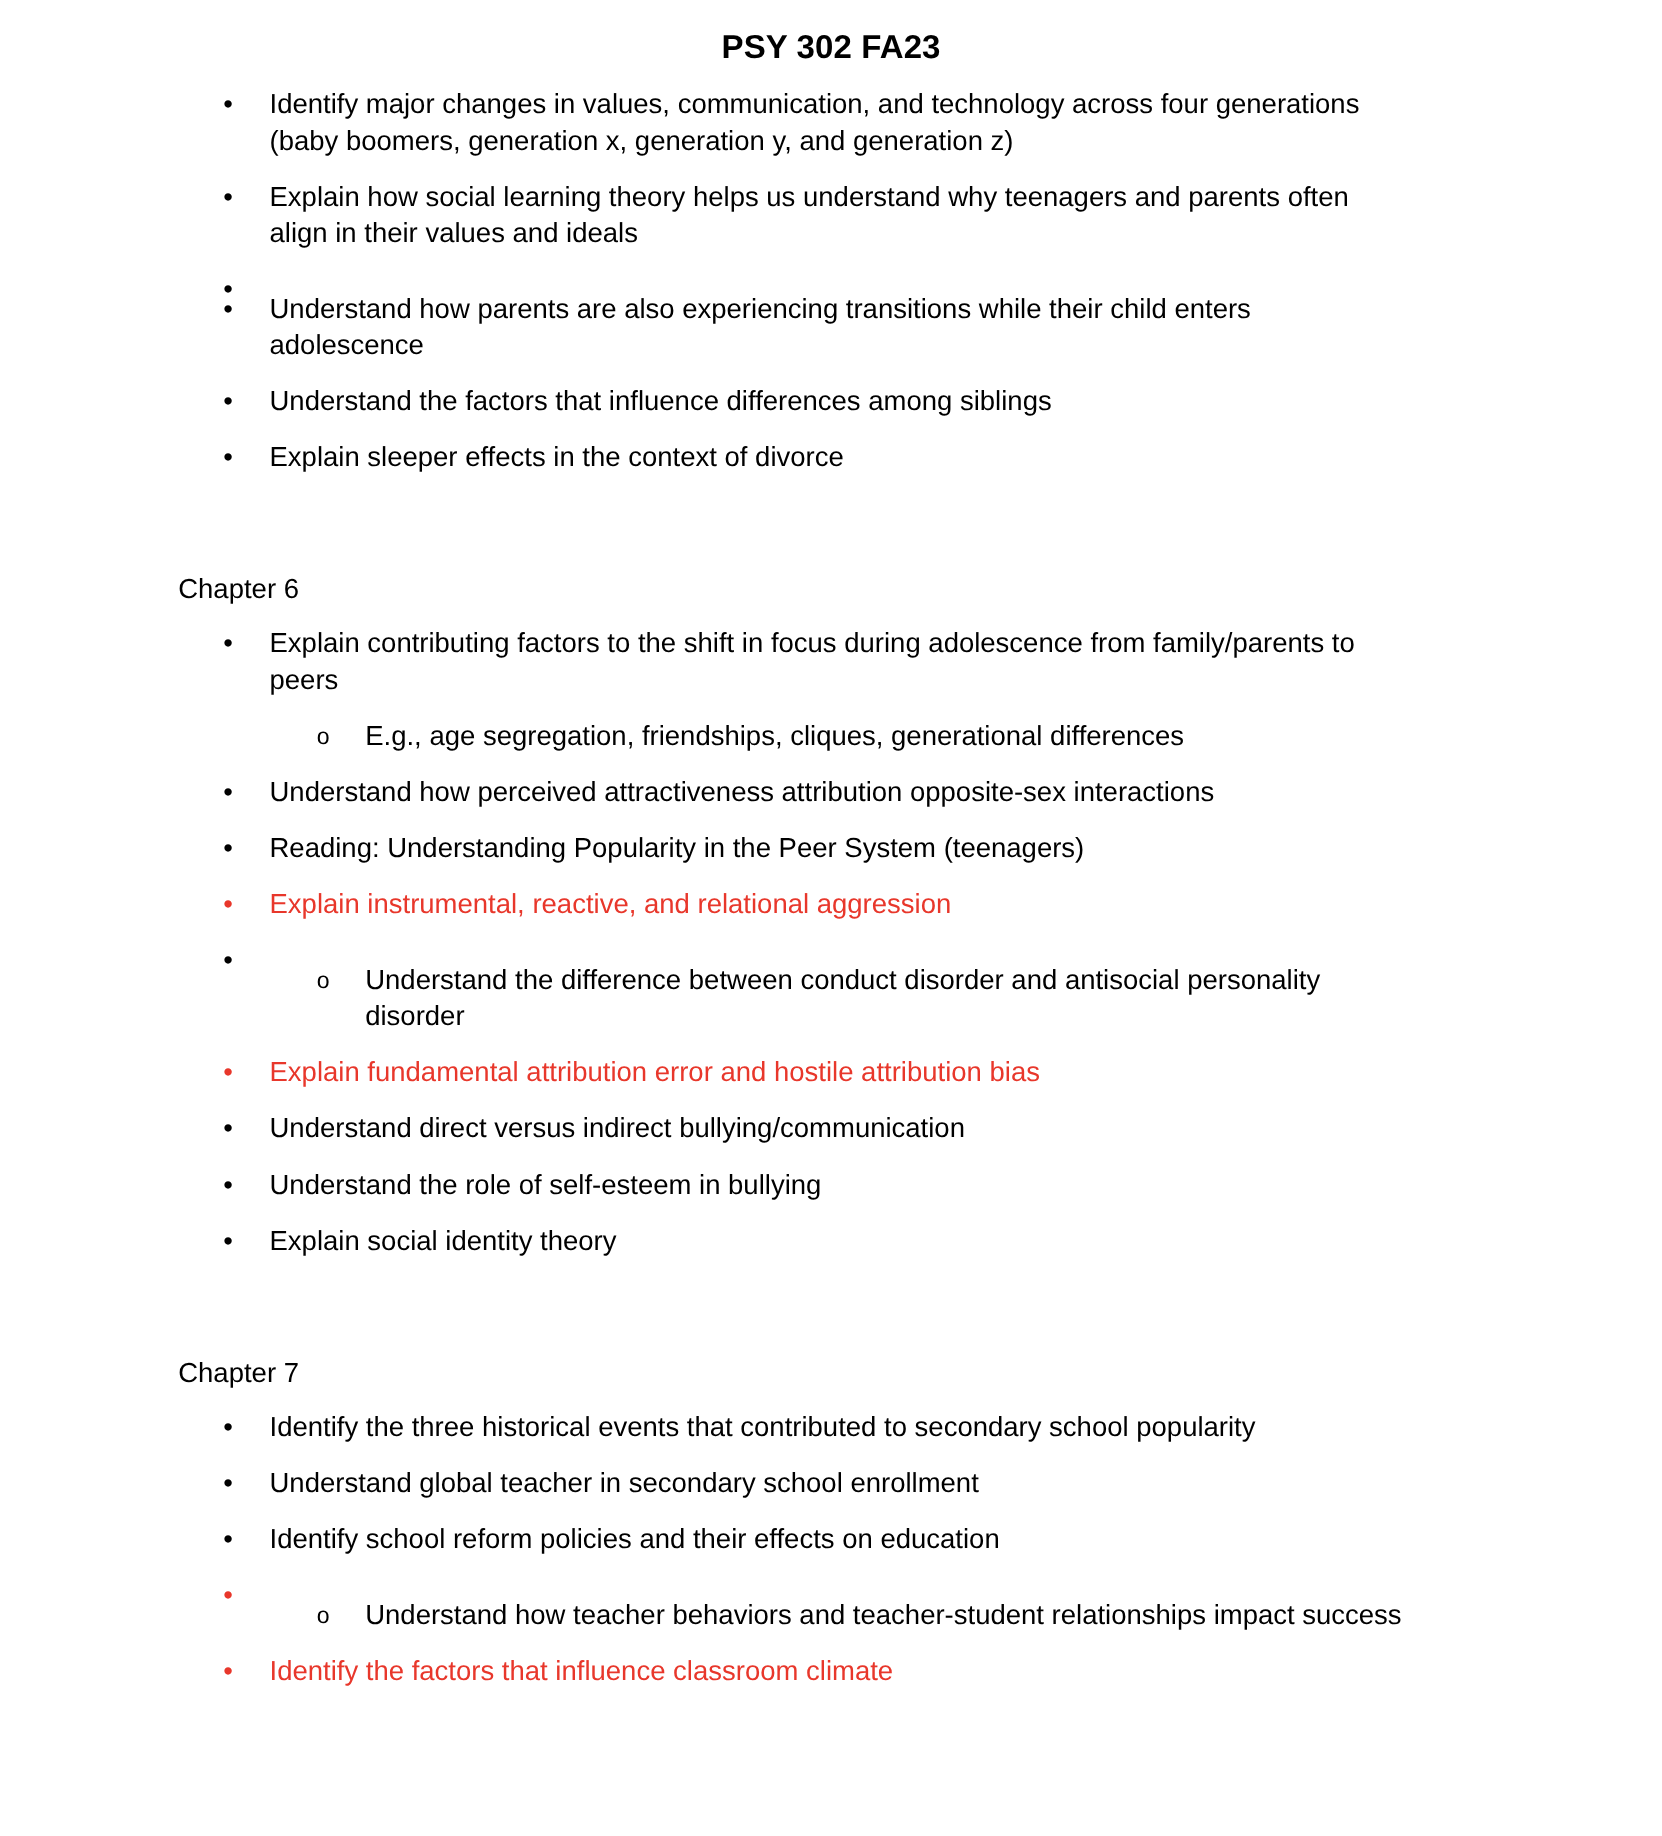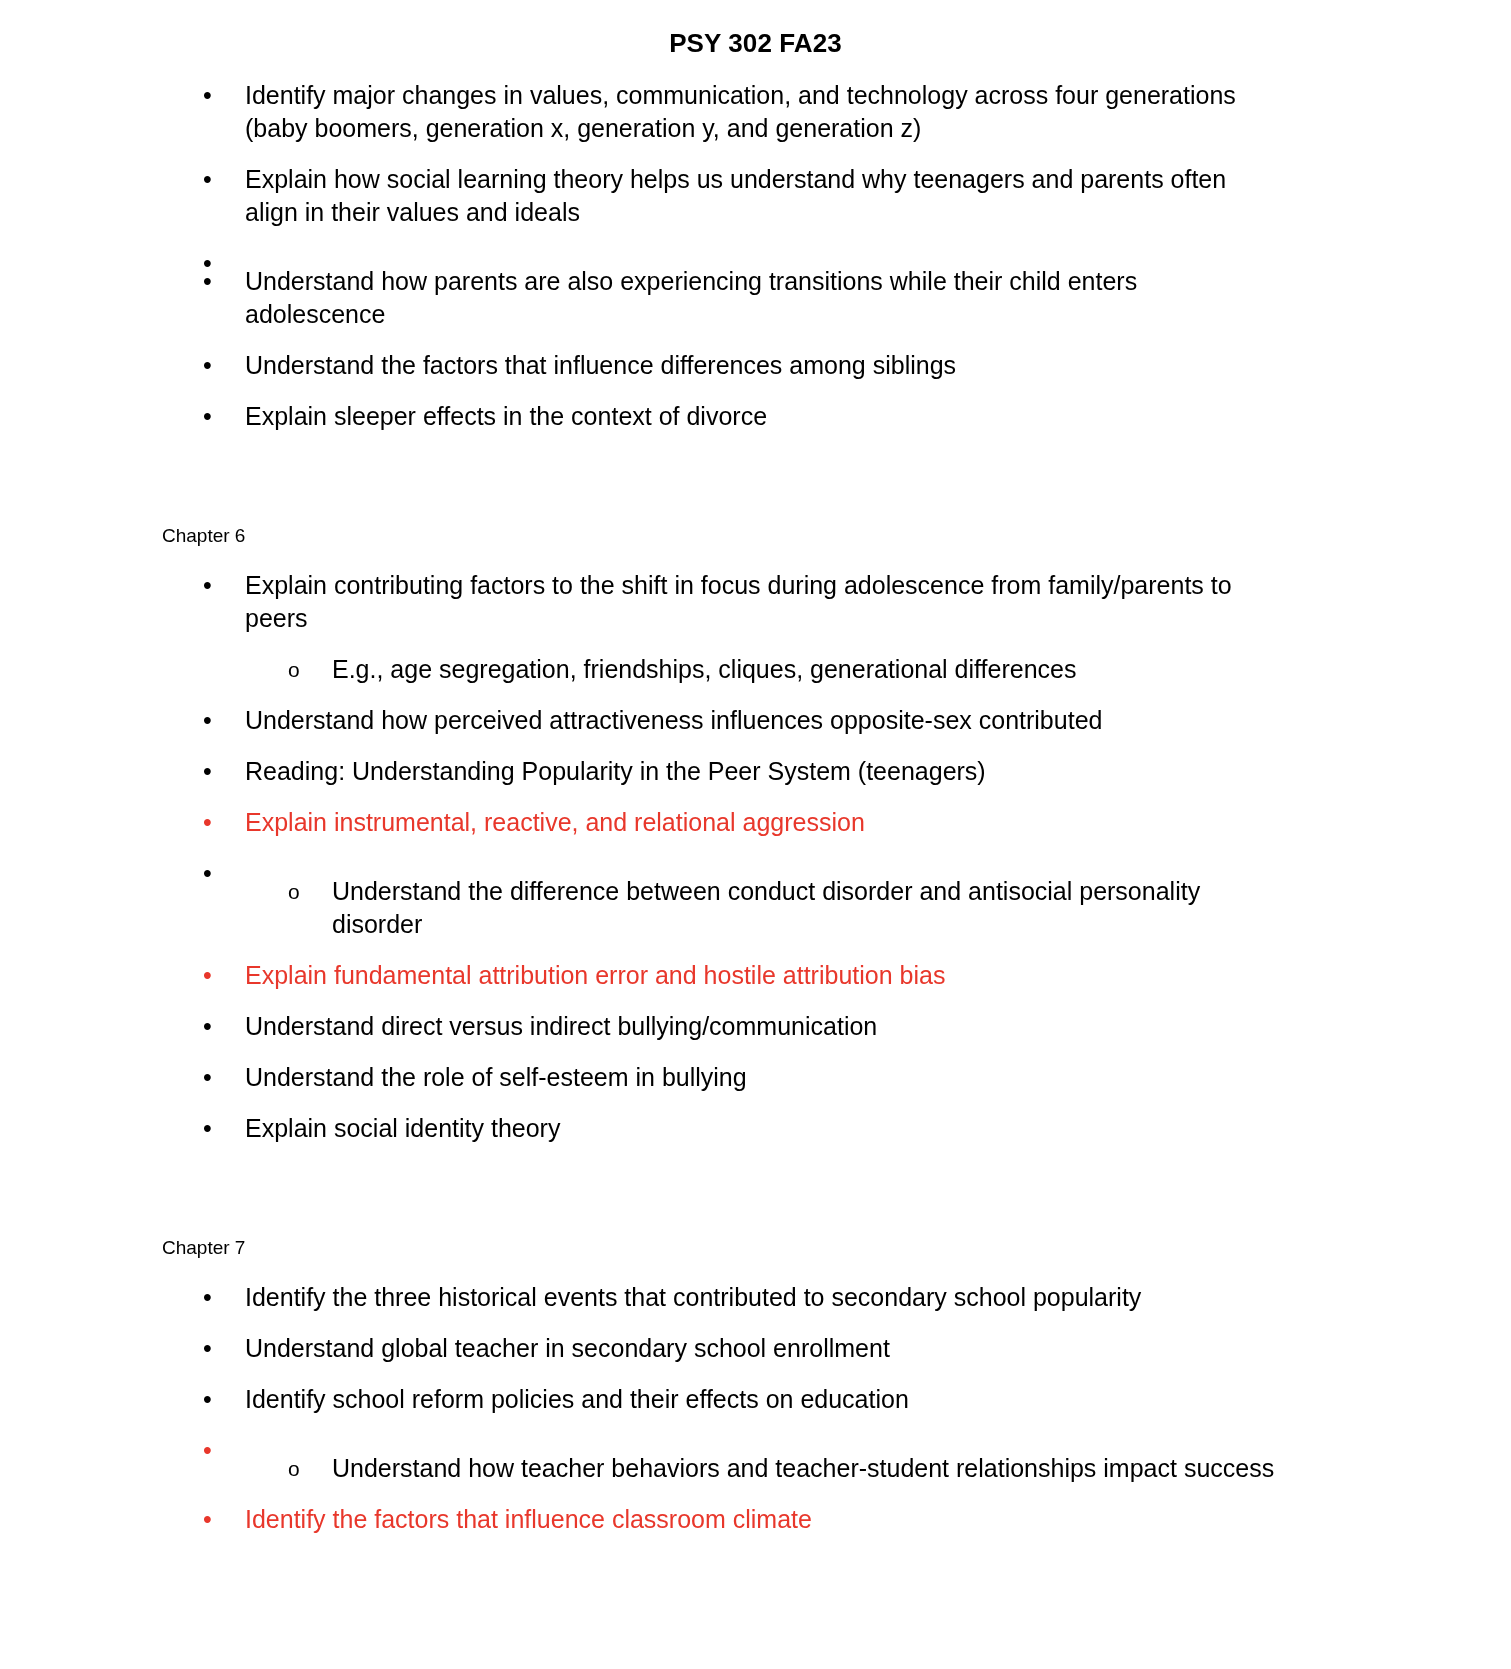--- a/index.html
+++ b/index.html
@@ -15,35 +15,35 @@
   .page {
     position: relative;
     width: 1511px;
     height: 1669px;
     background: #ffffff;
     overflow: hidden;
     box-sizing: border-box;
   }
   .doc-title {
     text-align: center;
-    font-size: 26px;
+    font-size: 30px;
     line-height: 31px;
     font-weight: 600;
     letter-spacing: 0.1px;
     padding-top: 28px;
   }
   .doc-title .title-line {
     display: block;
   }
   .body-area {
     padding-top: 20px;
   }
   
   .chapter-heading {
-    font-size: 19px;
+    font-size: 25px;
     line-height: 30px;
     margin-left: 162px;
     margin-top: 0;
     margin-bottom: 0;
     padding-top: 2px;
   }
   ul.lvl1 {
     list-style: none;
     margin: 0;
     padding: 0;
@@ -151,21 +151,21 @@
       <div class="spacer-sm"></div>
 
       <li class="bullet2">
         <span class="marker">o</span>
         <span class="txt">E.g., age segregation, friendships, cliques, generational differences</span>
       </li>
       <div class="spacer-sm"></div>
 
       <li class="bullet1">
         <span class="marker">•</span>
-        <span class="txt">Understand how perceived attractiveness influences opposite-sex contributed</span>
+        <span class="txt">Understand how perceived attractiveness attribution opposite-sex interactions</span>
       </li>
       <div class="spacer-sm"></div>
 
       <li class="bullet1">
         <span class="marker">•</span>
         <span class="txt">Reading: Understanding Popularity in the Peer System (teenagers)</span>
       </li>
       <div class="spacer-sm"></div>
 
       <li class="bullet1 red">

